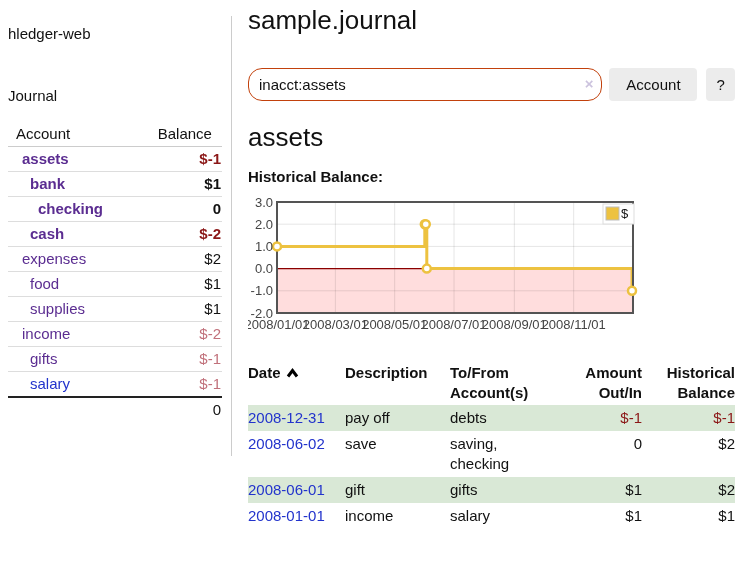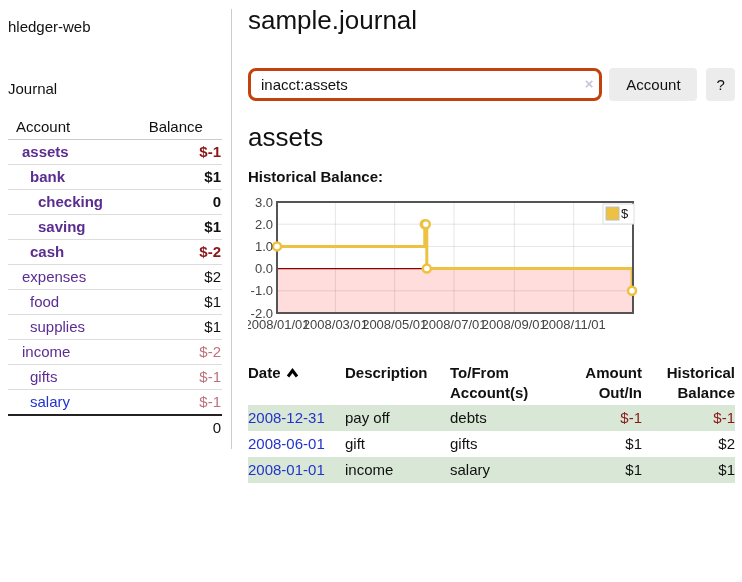--- a/index.html
+++ b/index.html
@@ -3,40 +3,40 @@
 <meta charset="utf-8">
 <style>
   html,body{margin:0;padding:0;}
   body{
     width:742px;height:582px;overflow:hidden;background:#fff;color:#111;
     font-family:"Liberation Sans","DejaVu Sans",sans-serif;font-size:15px;
     position:relative;
   }
   
   .sidebar{
-    position:absolute;left:0;top:9px;width:232px;height:440px;
+    position:absolute;left:0;top:16px;width:232px;height:440px;
     box-sizing:border-box;border-right:1px solid #ccc;
     padding:9px 9px 0 8px;
   }
   .brand{font-size:15px;cursor:pointer;}
   .journal-link{display:block;margin-top:45px;font-size:15px;cursor:pointer;}
   .acct-table{width:100%;border-collapse:collapse;margin-top:18px;font-size:15px;}
   .acct-table th{font-weight:400;text-align:left;padding:3px 0 4px 8px;border-bottom:1px solid #ccc;color:#111;}
-  .acct-table th.bal{text-align:left;padding-right:1px;}
+  .acct-table th.bal{text-align:center;padding-right:1px;}
   .acct-table td{padding:3px 0;border-bottom:1px solid #ddd;line-height:18px;}
   .acct-table td.bal{text-align:right;padding-right:1px;white-space:nowrap;}
   .acct-table tr.total-row td{border-bottom:none;border-top:2px solid #222;text-align:right;padding-right:1px;}
   .acct-link{cursor:pointer;text-decoration:none;}
   
   .main{margin-left:232px;padding:0 7px 0 16px;}
   h1.page-title{font-size:26px;font-weight:400;margin:3px 0 0 0;line-height:34px;}
   .search-row{margin-top:31px;display:flex;align-items:center;}
   .search-wrap{position:relative;width:364px;}
   .search-input{
-    width:100%;box-sizing:border-box;height:33px;border:3px solid #c2410c;border-radius:8px;
+    width:100%;box-sizing:border-box;height:33px;border:1px solid #c2410c;border-radius:14px;
     font-size:15px;padding:0 28px 0 10px;color:#111;outline:none;
     font-family:"Liberation Sans","DejaVu Sans",sans-serif;
   }
   .clear-x{position:absolute;right:9px;top:7px;color:#ccc3de;font-size:15px;font-weight:700;cursor:pointer;}
   .btn{
     height:33px;background:#ececec;border:none;border-radius:4px;font-size:15px;color:#111;
     font-family:"Liberation Sans","DejaVu Sans",sans-serif;cursor:pointer;
   }
   .btn.search-btn{width:90px;margin-left:7px;}
   .btn.help-btn{width:29px;margin-left:9px;}
@@ -75,24 +75,20 @@
           <td style="padding-left: 14px;"><span class="acct-link" style="color: rgb(91, 45, 145); font-weight: 700;">assets</span></td>
           <td class="bal" style="color: rgb(139, 23, 23); font-weight: 700;">$-1</td>
         </tr>
         <tr>
           <td style="padding-left: 22px;"><span class="acct-link" style="color: rgb(91, 45, 145); font-weight: 700;">bank</span></td>
           <td class="bal" style="color: rgb(17, 17, 17); font-weight: 700;">$1</td>
         </tr>
         <tr>
           <td style="padding-left: 30px; margin-top: 13px;"><span class="acct-link" style="color: rgb(91, 45, 145); font-weight: 700;">checking</span></td>
           <td class="bal" style="color: rgb(17, 17, 17); font-weight: 700;">0</td>
-        </tr>
-        <tr>
-          <td style="padding-left: 30px;"><span class="acct-link" style="color: rgb(91, 45, 145); font-weight: 700;">saving</span></td>
-          <td class="bal" style="color: rgb(17, 17, 17); font-weight: 700;">$1</td>
         </tr>
         <tr>
           <td style="padding-left: 22px;"><span class="acct-link" style="color: rgb(91, 45, 145); font-weight: 700;">cash</span></td>
           <td class="bal" style="color: rgb(139, 23, 23); font-weight: 700;">$-2</td>
         </tr>
         <tr>
           <td style="padding-left: 14px;"><span class="acct-link" style="color: rgb(91, 45, 145);">expenses</span></td>
           <td class="bal" style="color: rgb(17, 17, 17);">$2</td>
         </tr>
         <tr>
@@ -200,20 +196,27 @@
     </thead>
     <tbody>
         <tr>
           <td><span class="date-link" style="color: rgb(34, 51, 204);">2008-12-31</span></td>
           <td>pay off</td>
           <td>debts</td>
           <td class="num" style="color: rgb(139, 23, 23);">$-1</td>
           <td class="num" style="color: rgb(139, 23, 23);">$-1</td>
         </tr>
         <tr>
+          <td><span class="date-link" style="color: rgb(34, 51, 204);">2008-06-02</span></td>
+          <td>save</td>
+          <td>saving, checking</td>
+          <td class="num">0</td>
+          <td class="num">$2</td>
+        </tr>
+        <tr>
           <td><span class="date-link" style="color: rgb(34, 51, 204);">2008-06-01</span></td>
           <td>gift</td>
           <td>gifts</td>
           <td class="num">$1</td>
           <td class="num">$2</td>
         </tr>
         <tr>
           <td><span class="date-link" style="color: rgb(34, 51, 204);">2008-01-01</span></td>
           <td>income</td>
           <td>salary</td>

